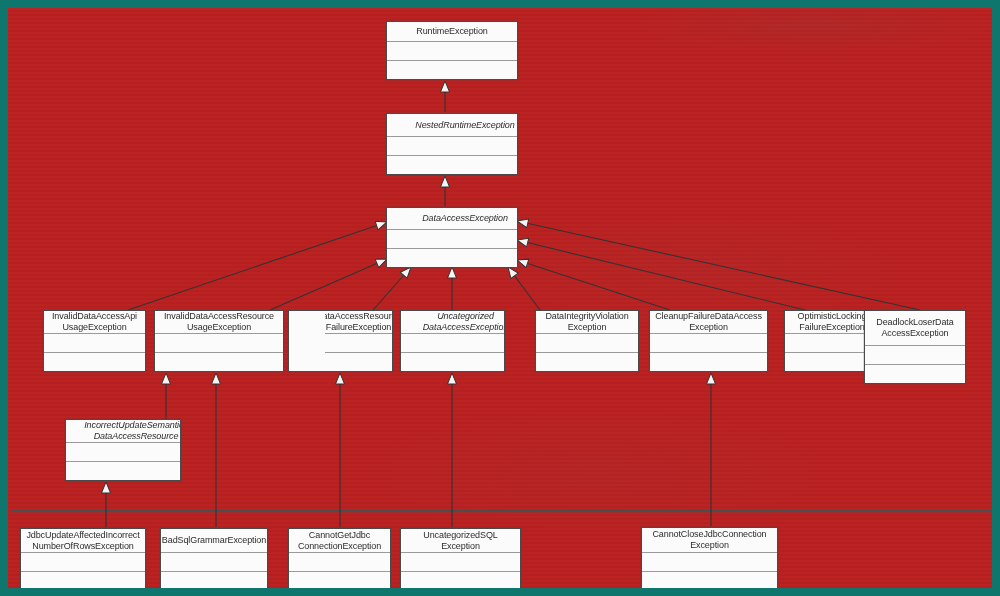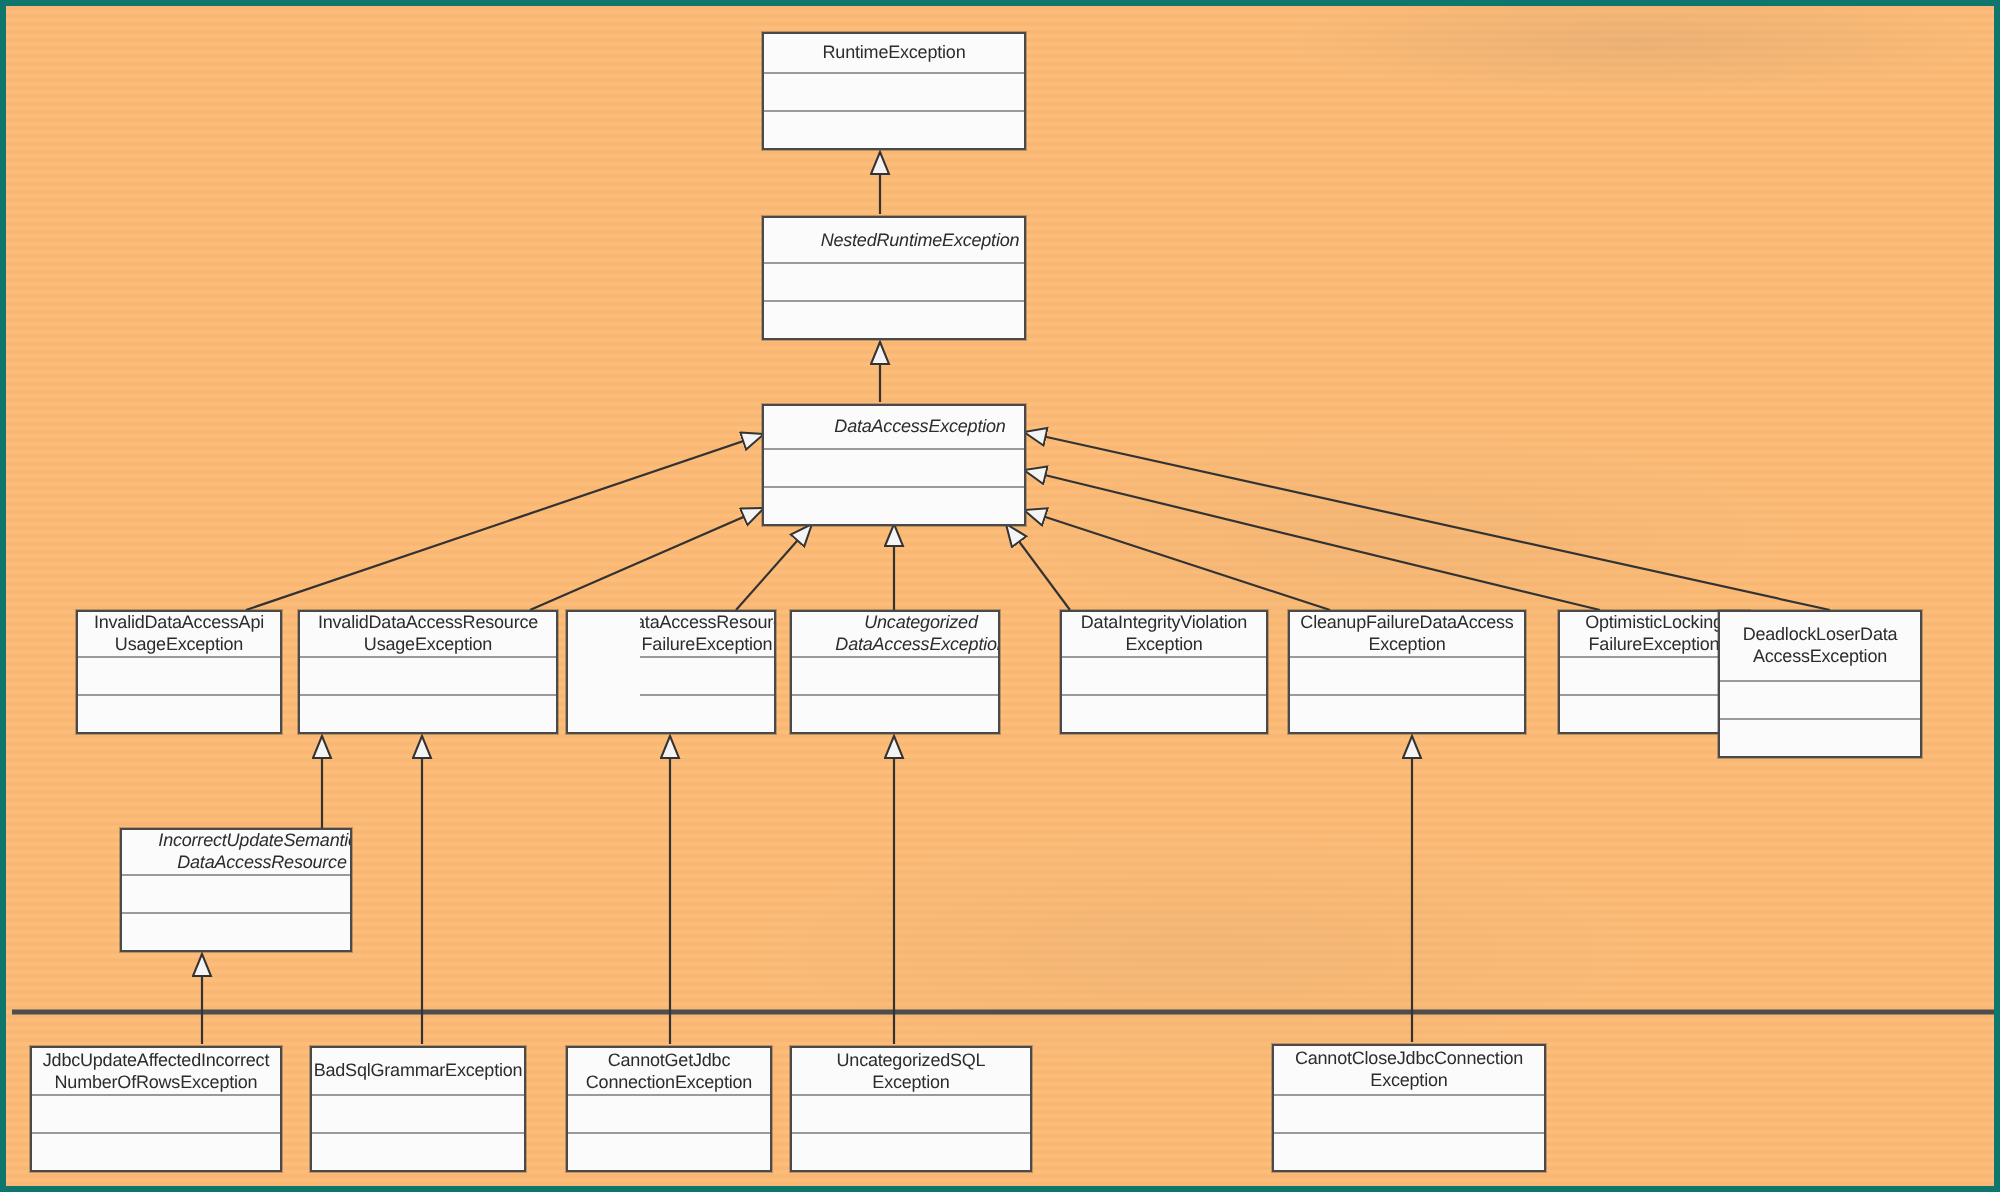--- a/index.html
+++ b/index.html
@@ -4,22 +4,22 @@
 <style>
   html, body {
     margin: 0; padding: 0;
     font-family: "Liberation Sans", sans-serif;
     background: #e9e9e9;
   }
   #frame {
     position: relative;
     width: 1000px; height: 596px;
     box-sizing: border-box;
-    border: 3px solid #0f766e;
-    background: #fdba74;
+    border: 8px solid #0f766e;
+    background: #b91c1c;
     overflow: hidden;
   }
   
   #frame::before {
     content: "";
     position: absolute; inset: 0;
     background-image:
       radial-gradient(ellipse 260px 40px at 82% 3%, rgba(100,100,100,0.10), transparent 70%),
       radial-gradient(ellipse 300px 80px at 70% 45%, rgba(110,110,110,0.05), transparent 70%),
       radial-gradient(ellipse 340px 90px at 60% 80%, rgba(110,110,110,0.05), transparent 70%),

